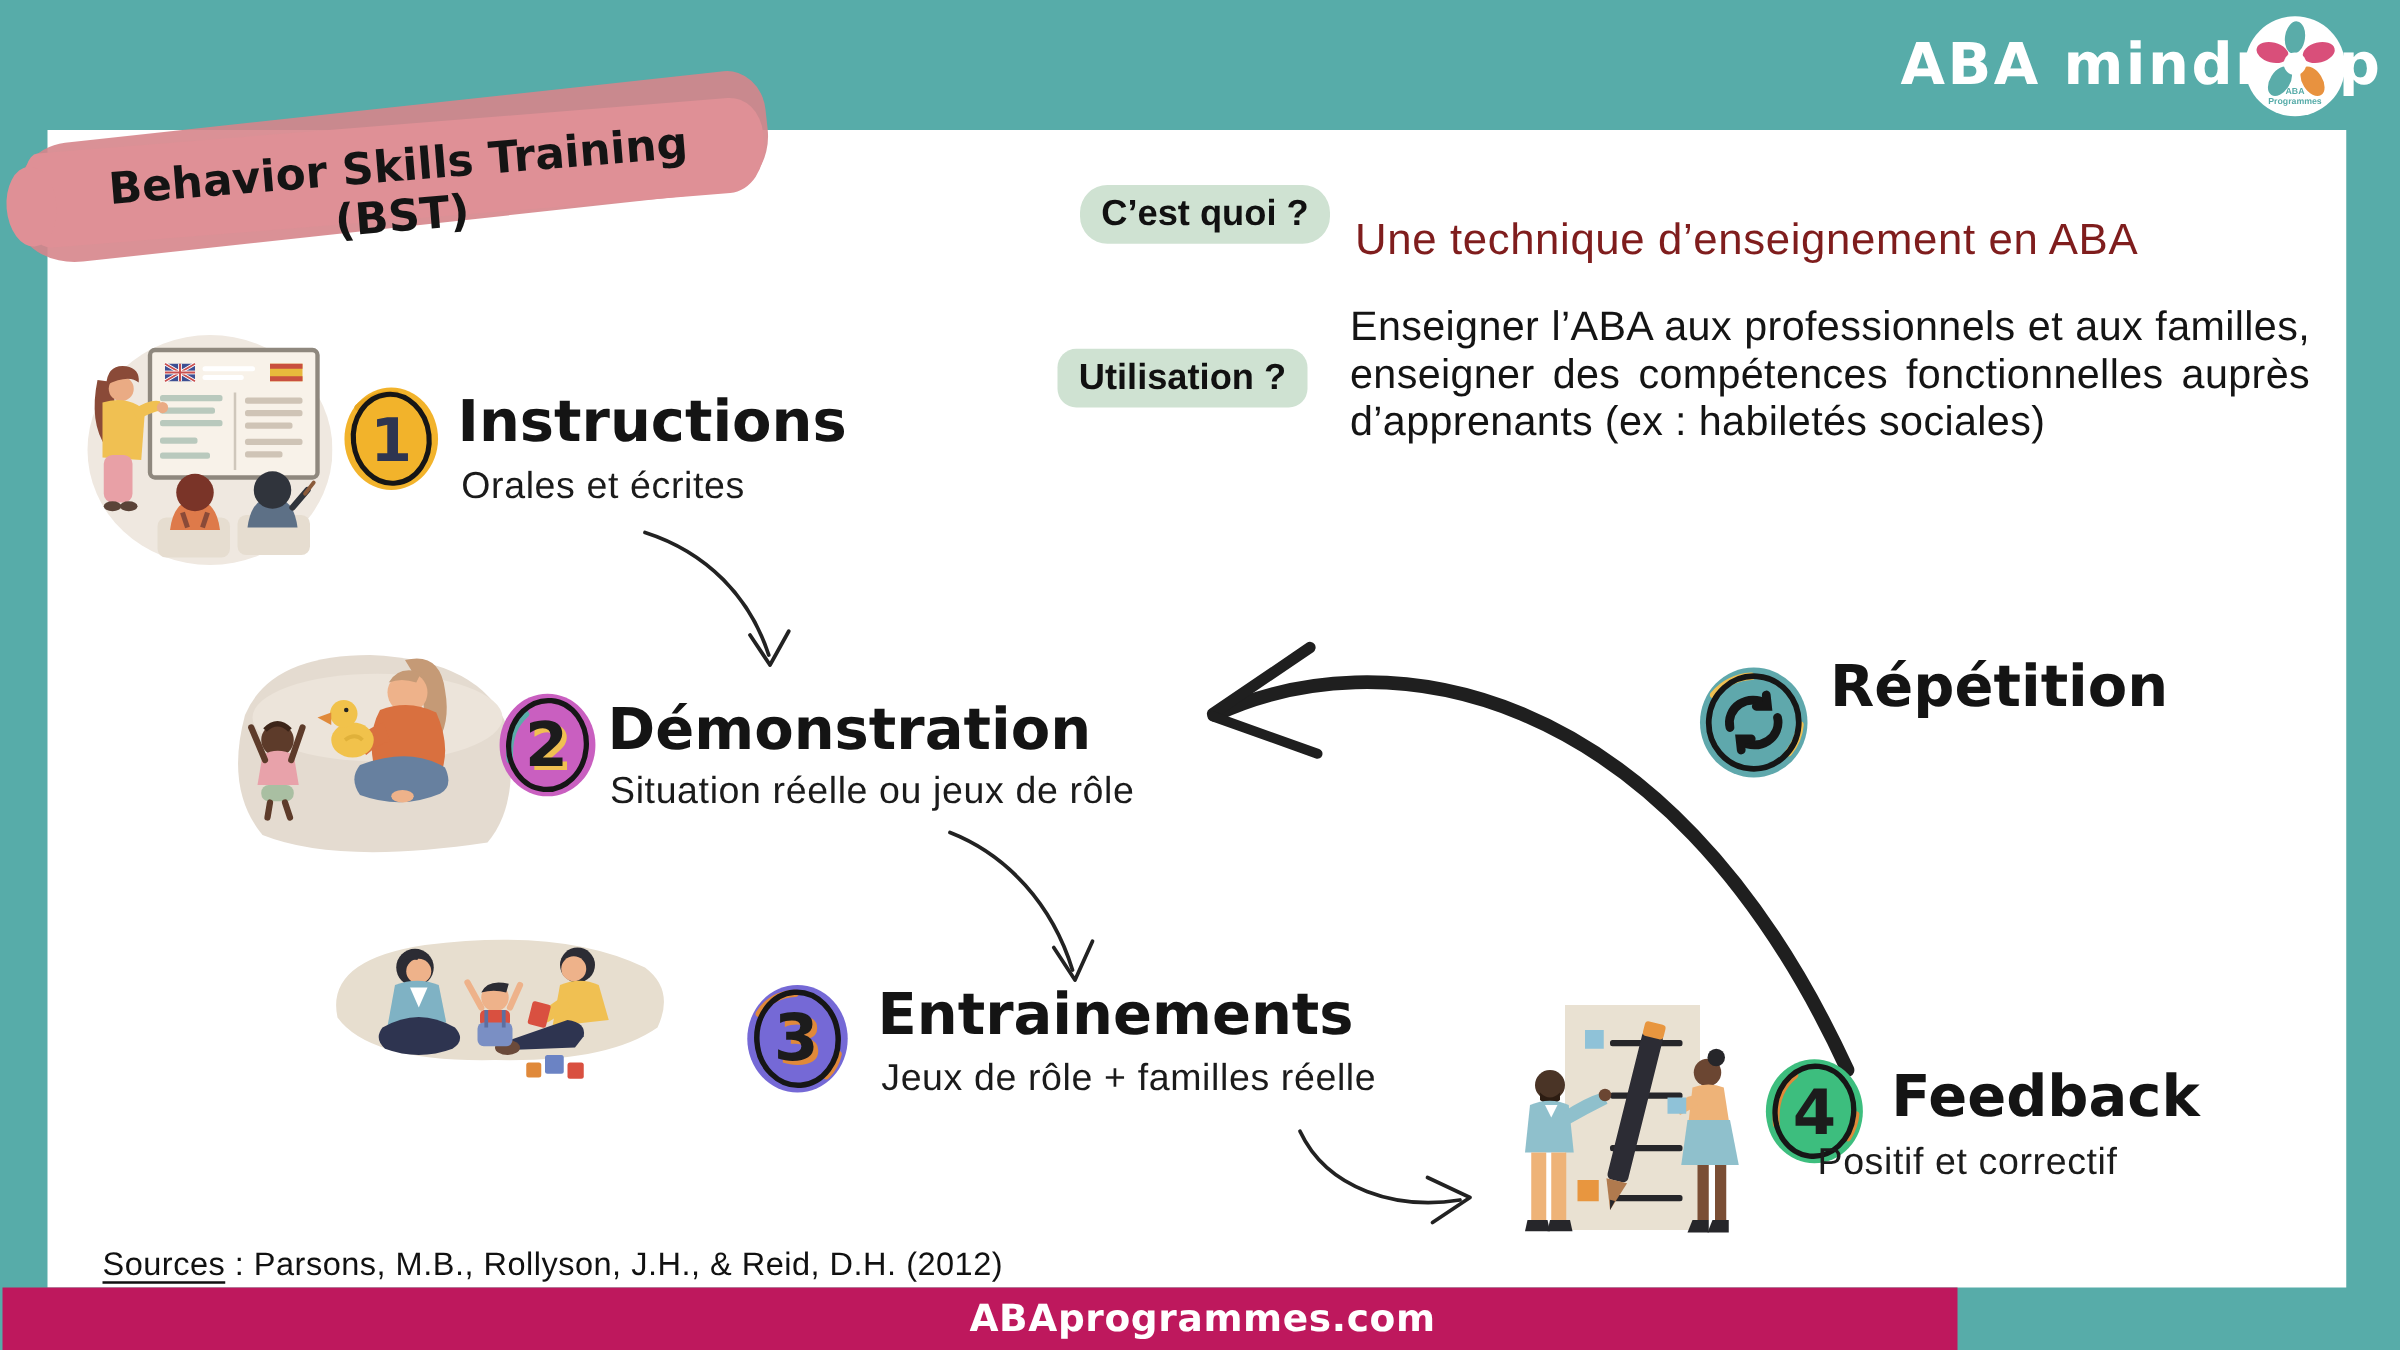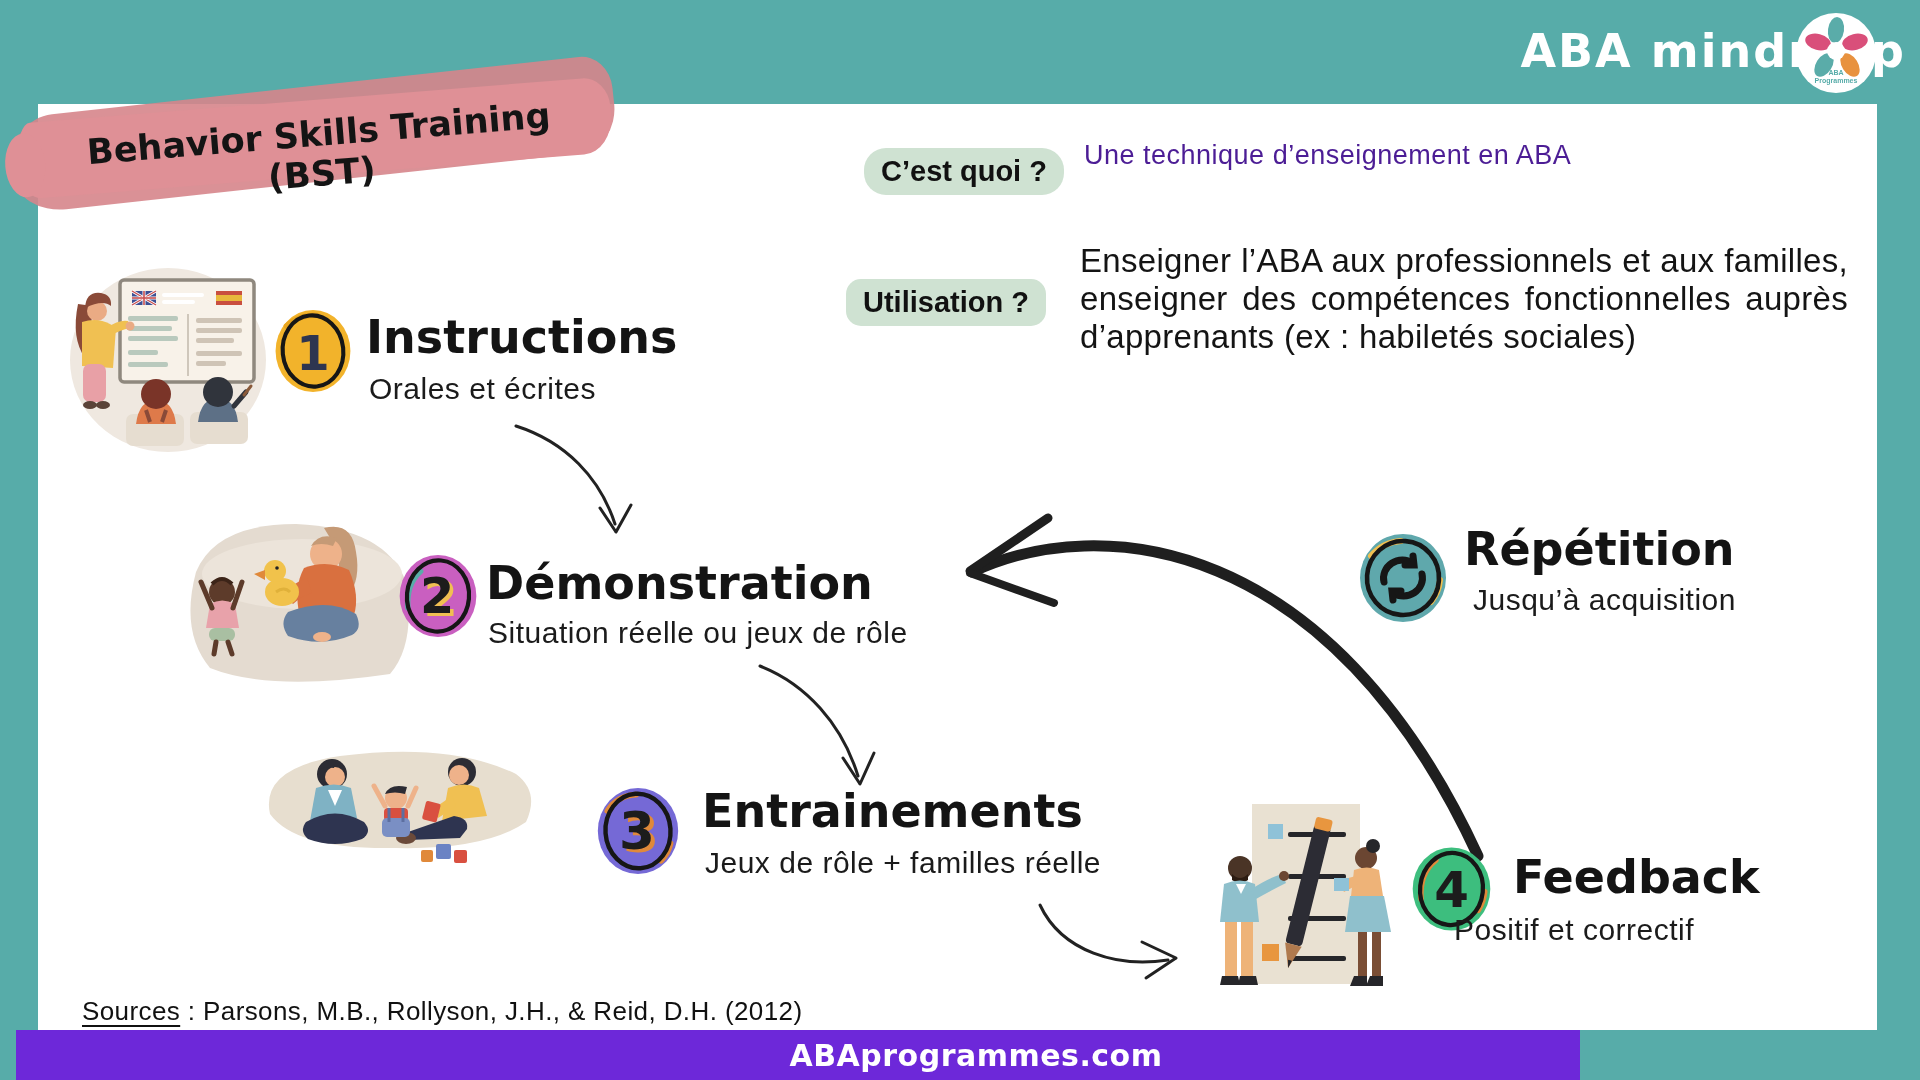--- a/index.html
+++ b/index.html
@@ -22,21 +22,21 @@
     background:#DF9096;border-radius:50%;}
   .banner .banner-text{position:absolute;left:16px;top:14px;width:570px;text-align:center;
     font-family:"DejaVu Sans",sans-serif;font-weight:bold;font-size:35px;color:#141414;letter-spacing:0px;}
 
   
   .pill{position:absolute;background:#CFE2D2;border-radius:10px;color:#111;
     font-family:"Liberation Sans",sans-serif;font-weight:bold;font-size:29px;
     padding:7px 17px;white-space:nowrap;}
   .pill-what{left:864px;top:148px;border-radius:22px;}
   .pill-use{left:846px;top:279px;border-radius:15px;}
-  .qa-what-text{position:absolute;left:1084px;top:140px;font-size:27px;color:#4c1d95;letter-spacing:.5px;white-space:nowrap;}
+  .qa-what-text{position:absolute;left:1084px;top:172px;font-size:35px;color:#7f1d1d;letter-spacing:.5px;white-space:nowrap;}
   .qa-use-text{position:absolute;left:1080px;top:242px;width:768px;font-size:33px;color:#141414;
     letter-spacing:.3px;line-height:38px;text-align:justify;}
 
   
   .step-title{position:absolute;font-family:"DejaVu Sans",sans-serif;font-weight:bold;color:#141414;
     font-size:46px;letter-spacing:0;white-space:nowrap;}
   .step-sub{position:absolute;font-family:"Liberation Sans",sans-serif;font-size:30px;color:#1b1b1b;
     letter-spacing:.5px;white-space:nowrap;}
   .t1{left:366px;top:310px;} .s1{left:369px;top:372px;}
   .t2{left:486px;top:556px;} .s2{left:488px;top:616px;}
@@ -69,21 +69,21 @@
   
   .ill{position:absolute;}
   .ill1{left:64px;top:264px;width:202px;height:192px;}
   .ill2{left:176px;top:512px;width:252px;height:184px;}
   .ill3{left:256px;top:744px;width:288px;height:138px;}
   .ill4{left:1210px;top:796px;width:194px;height:214px;}
 
   
   .sources{position:absolute;left:44px;top:996px;font-size:26px;color:#111;letter-spacing:.4px;}
   .sources .src-label{text-decoration:underline;text-underline-offset:5px;margin-left:38px;}
-  .footer{position:absolute;left:16px;top:1030px;width:1564px;height:50px;background:#6d28d9;}
+  .footer{position:absolute;left:2px;top:1030px;width:1564px;height:50px;background:#be185d;}
   .footer-text{position:absolute;left:0;top:8px;width:1920px;text-align:center;
     font-family:"DejaVu Sans",sans-serif;font-weight:bold;font-size:30px;color:#ffffff;letter-spacing:.5px;}
   .logo-text{font-family:"Liberation Sans",sans-serif;font-size:7px;fill:#57ACA9;font-weight:bold;}
 </style>
 </head>
 <body>
 
 <div class="frame">
   <div class="card"></div>
 
@@ -274,21 +274,20 @@
       <ellipse class="blob" cx="46" cy="46" rx="43" ry="44"></ellipse>
       <path class="acc" d="M14 24 q12 -14 30 -15 M74 70 q8 -10 9 -22"></path>
       <ellipse class="ring" cx="46" cy="46" rx="36" ry="37" transform="rotate(4 46 46)"></ellipse>
       <path class="cycle" d="M27 50 a 19 18 0 0 1 29 -19"></path>
       <path class="cycle" d="M56 24 l1 9 -9 0" fill="none"></path>
       <path class="cycle" d="M65 42 a 19 18 0 0 1 -29 19"></path>
       <path class="cycle" d="M36 68 l-1 -9 9 0" fill="none"></path>
     </svg>
   </div>
   <div class="step-title trep">Répétition</div>
-  <div class="step-sub srep">Jusqu’à acquisition</div>
 
   <div class="ill ill4">
     <svg viewBox="0 0 194 214">
       <rect x="42" y="8" width="108" height="180" fill="#e9e1d2"></rect>
       <g fill="#26262a">
         <rect x="78" y="36" width="58" height="5" rx="2"></rect>
           <rect x="78" y="78" width="58" height="5" rx="2"></rect>
         <rect x="78" y="120" width="58" height="5" rx="2"></rect>
           <rect x="78" y="160" width="58" height="5" rx="2"></rect>
       </g>

